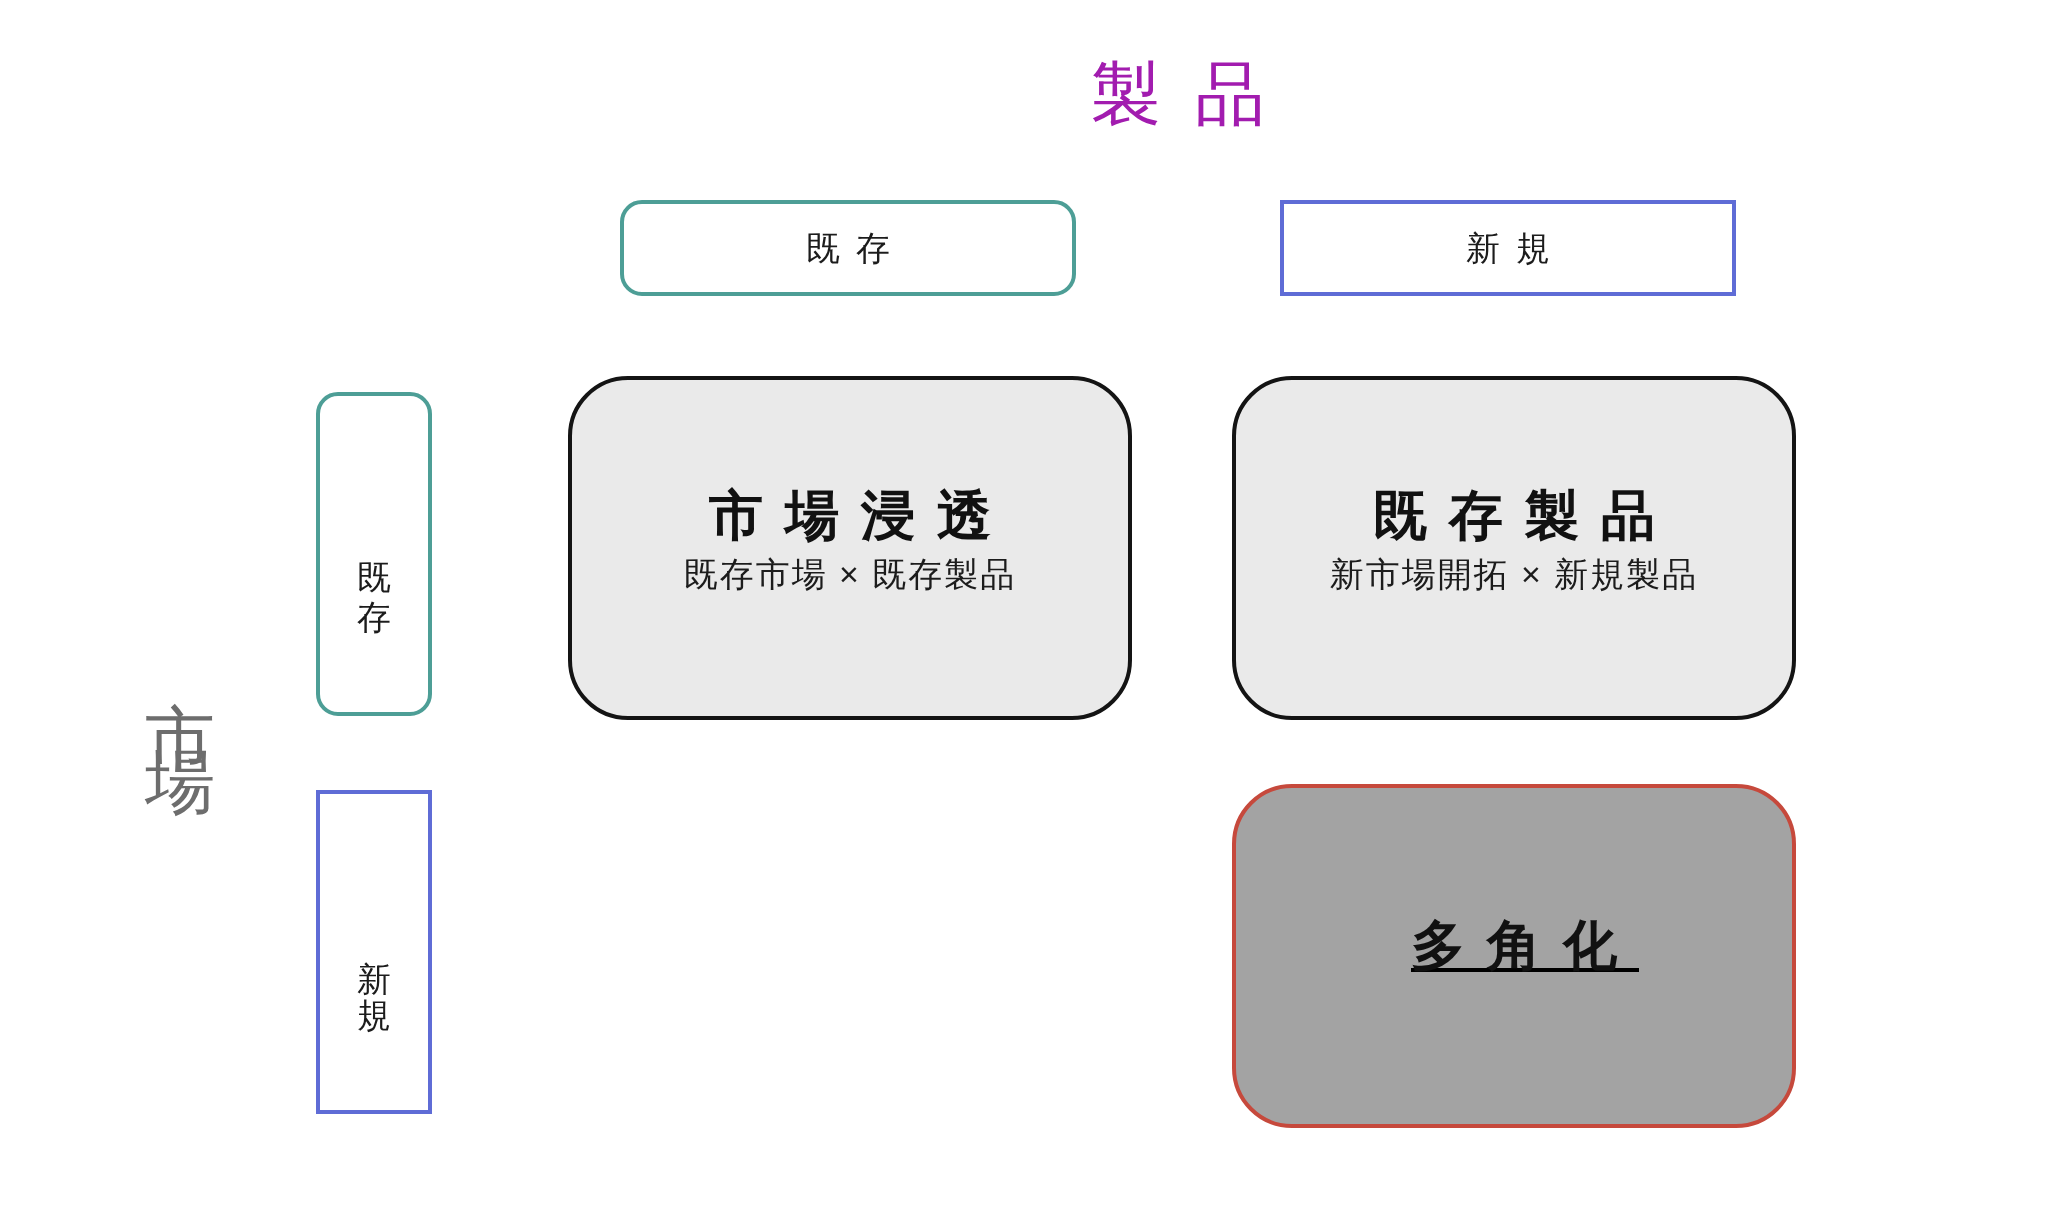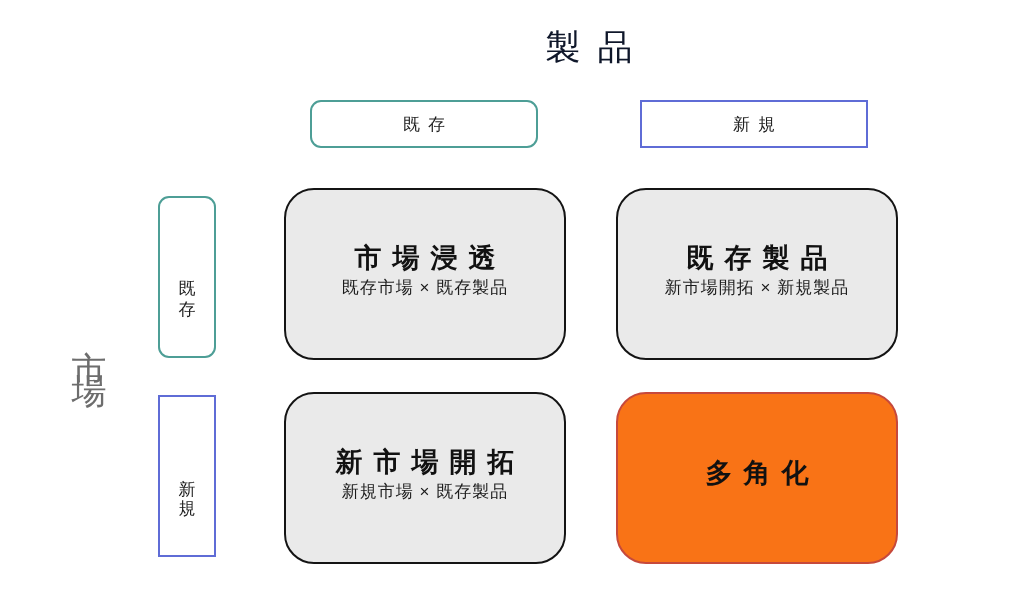--- a/index.html
+++ b/index.html
@@ -17,21 +17,21 @@
   }
 
   
   .axis-title-top {
     position: absolute;
     left: 310px;
     top: 24px;
     width: 558px;
     text-align: center;
     font-size: 35px;
-    color: #0f172a;
+    color: #a21caf;
     letter-spacing: 17px;
     text-indent: 17px;
     white-space: nowrap;
   }
   .axis-title-left {
     position: absolute;
     left: 72px;
     top: 322px;
     font-size: 35px;
     color: #6d6d6d;
@@ -102,22 +102,23 @@
     flex-direction: column;
     align-items: center;
     justify-content: center;
     padding-bottom: 10px;
   }
   .quadrant.col-1 { left: 284px; }
   .quadrant.col-2 { left: 616px; }
   .quadrant.row-1 { top: 188px; }
   .quadrant.row-2 { top: 392px; }
   .quadrant.accent {
-    background: #f97316;
+    background: #a3a3a3;
     border-color: #c6493c;
+    text-decoration: underline;
   }
   .quadrant .q-title {
     font-size: 27px;
     font-weight: 700;
     color: #111111;
     letter-spacing: 11px;
     text-indent: 11px;
     white-space: nowrap;
   }
   .quadrant .q-subtitle {
@@ -150,22 +151,18 @@
   <div class="quadrant col-1 row-1">
     <div class="q-title">市場浸透</div>
     <div class="q-subtitle">既存市場 × 既存製品</div>
   </div>
 
   <div class="quadrant col-2 row-1">
     <div class="q-title">既存製品</div>
     <div class="q-subtitle">新市場開拓 × 新規製品</div>
   </div>
 
-  <div class="quadrant col-1 row-2">
-    <div class="q-title">新市場開拓</div>
-    <div class="q-subtitle">新規市場 × 既存製品</div>
-  </div>
 
   <div class="quadrant col-2 row-2 accent">
     <div class="q-title">多角化</div>
   </div>
 
 </div>
 
 </body></html>

